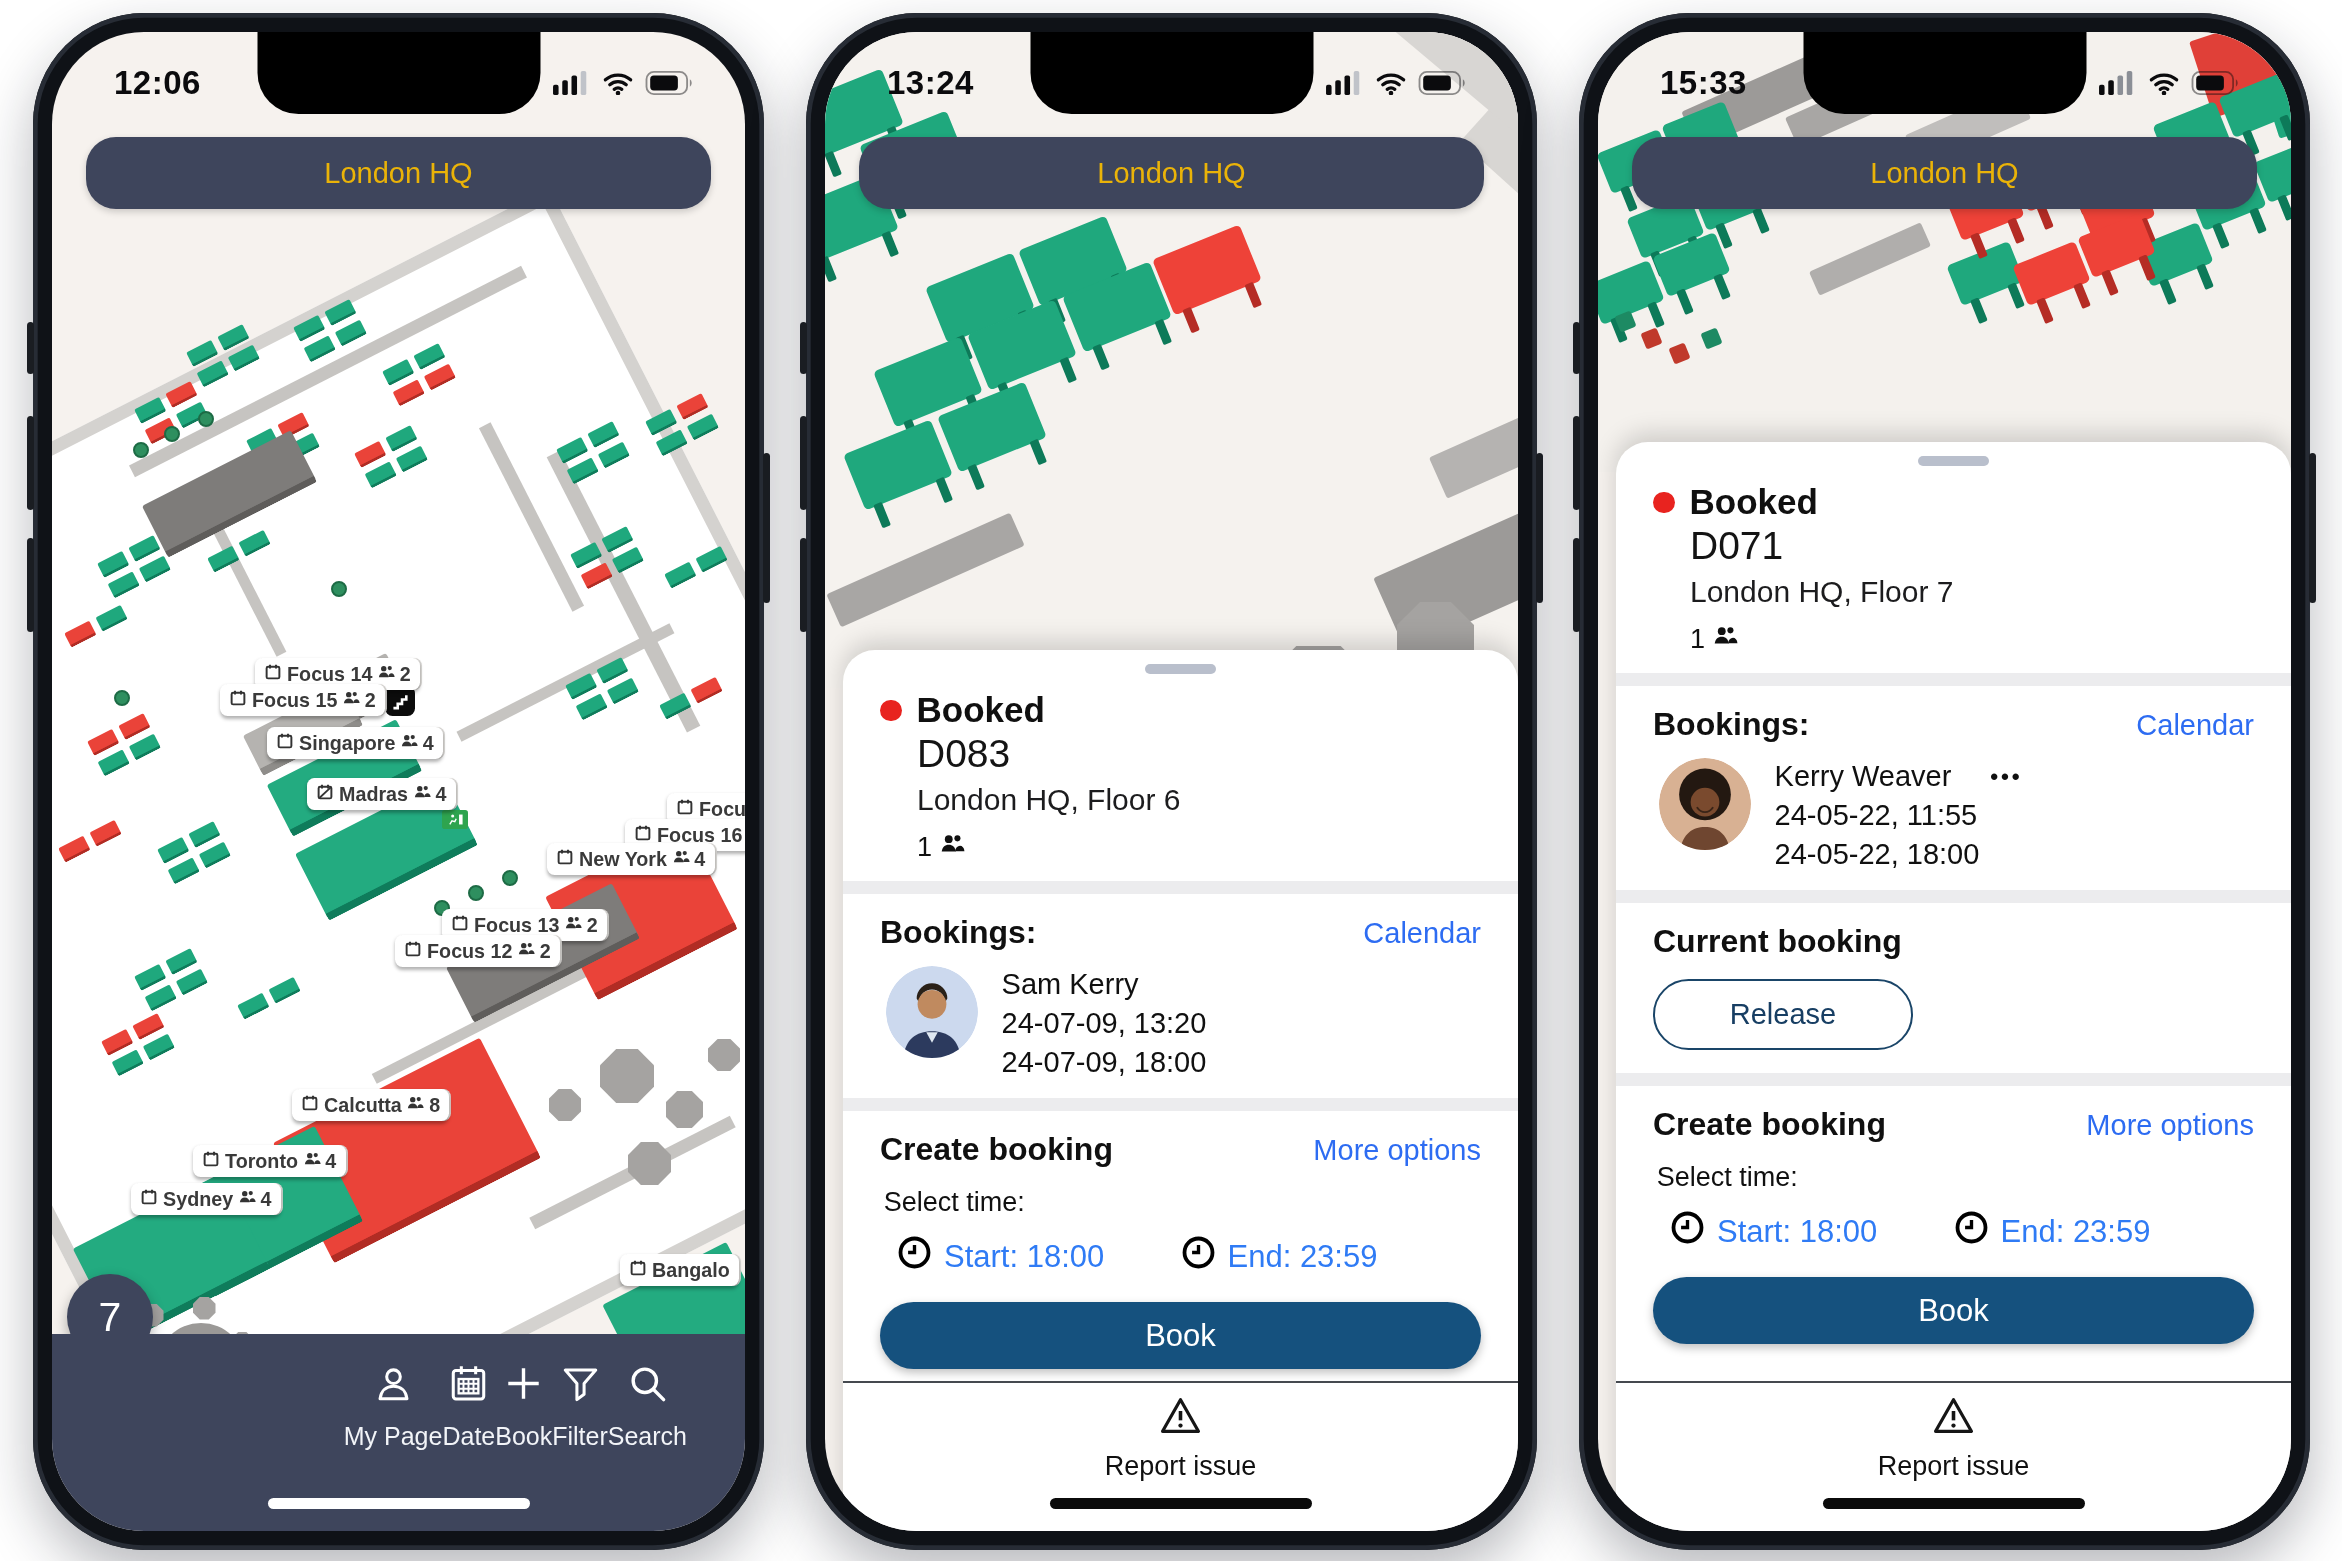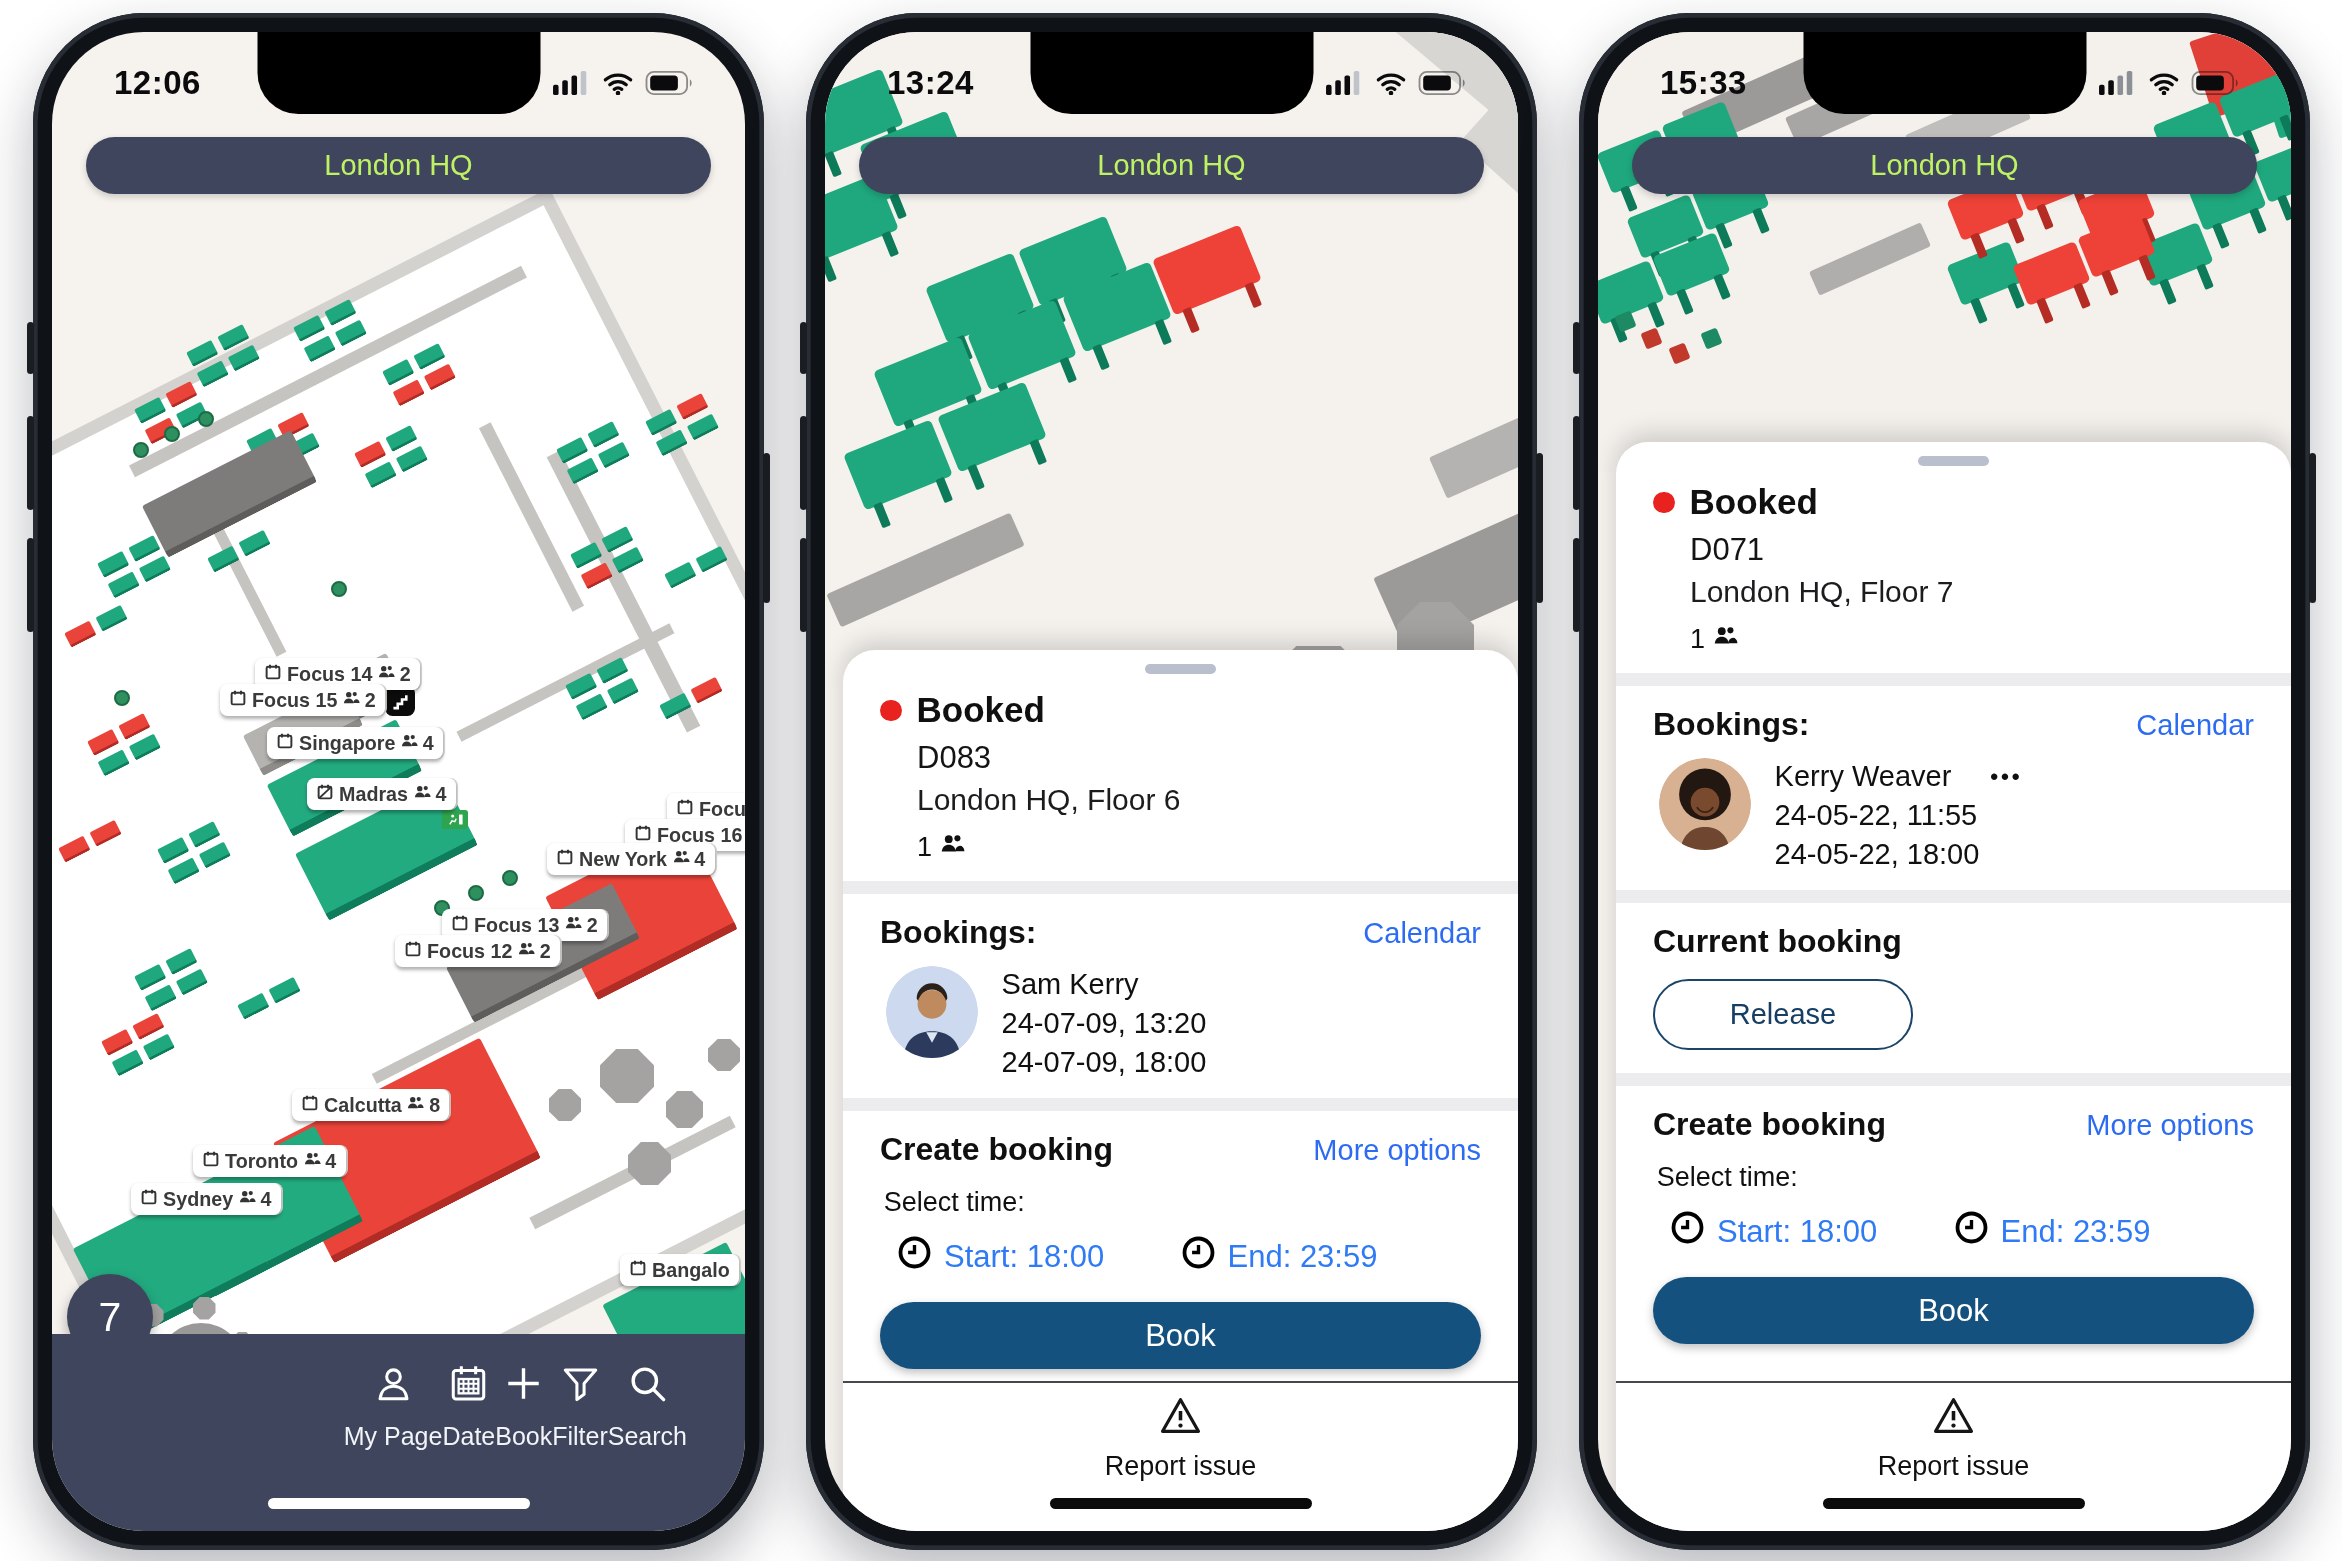--- a/index.html
+++ b/index.html
@@ -9,22 +9,22 @@
   
   .phone { position:absolute; top:13px; width:731px; height:1537px; background:#0f1217;
            border-radius:111px; padding:19px; box-shadow: inset 0 0 0 4.7px #272c35, 0 24px 56px rgba(20,24,38,.30); }
   .phone .sbtn { position:absolute; background:#1a1d22; border-radius:3.7px; }
   .screen { position:relative; width:693px; height:1499px; border-radius:92px; overflow:hidden; background:#f6f2ee; }
   .notch { position:absolute; top:0; left:50%; transform:translateX(-50%); width:283px; height:82px;
            background:#000; border-radius:0 0 41px 41px; z-index:40; }
   .statusbar { position:absolute; top:0; left:0; right:0; height:103px; z-index:41; }
   .time { position:absolute; left:62px; top:32px; font-size:33px; font-weight:700; color:#0b0b0d; letter-spacing:0.5px; }
   .sticons { position:absolute; right:49px; top:39px; display:flex; align-items:center; gap:10.3px; }
-  .locpill { position:absolute; top:105px; left:34px; right:34px; height:57px; border-radius:30px;
-             background:#3e455c; color:#bef264; font-size:29px; display:flex; align-items:center; justify-content:center;
+  .locpill { position:absolute; top:105px; left:34px; right:34px; height:72px; border-radius:30px;
+             background:#3e455c; color:#eab308; font-size:29px; display:flex; align-items:center; justify-content:center;
              z-index:30; box-shadow:0 2.8px 7.5px rgba(0,0,0,.18); }
 
   
   .map { position:absolute; inset:0; overflow:hidden; }
   .floor1 { position:absolute; left:-141px; top:309px; width:918px; height:1012px; background:#ffffff;
             border:13px solid #d4d2cf; transform:rotate(-27deg); }
   .wl { position:absolute; background:#c6c4c1; transform:rotate(-27deg); }
   .cl { position:absolute; transform:rotate(-27deg); }
   .clrow { display:flex; gap:6.6px; margin-bottom:6.6px; }
   .dk { width:28px; height:16px; border-radius:1.9px; }
@@ -67,21 +67,21 @@
   .chairq { position:absolute; width:17px; height:17px; border-radius:2.8px; transform:rotate(-22deg); }
 
   
   .sheet { position:absolute; left:18px; right:0; bottom:0; background:#ffffff; border-radius:32px 32px 0 0;
            box-shadow:0 -7.5px 24px rgba(0,0,0,.16); z-index:32; }
   .handle { width:71px; height:10.3px; border-radius:5.6px; background:#b9bfcc; margin:14px auto 0 auto; }
   .sec { padding:0 37px; }
   .statrow { display:flex; align-items:center; gap:15px; padding-top:16px; }
   .dot { width:21.5px; height:21.5px; border-radius:50%; background:#e8231f; }
   .stat { font-size:35px; font-weight:700; color:#101010; }
-  .deskid { font-size:31px; color:#141414; padding-left:37px; margin-top:10px; }
+  .deskid { font-size:39px; color:#141414; padding-left:37px; margin-top:2px; }
   .placetxt { font-size:30px; color:#1c1c1e; padding-left:37px; margin-top:6.6px; }
   .caprow { display:flex; align-items:center; gap:6.6px; padding-left:37px; margin-top:14px; font-size:27px; color:#101010; }
   .divider { height:13px; background:#ececee; }
   .secrow { display:flex; justify-content:space-between; align-items:baseline; padding-top:20.6px; }
   .sectitle { font-size:32px; font-weight:700; color:#101010; }
   .bluelink { font-size:29px; color:#2d6cf2; }
   .bkitem { display:flex; gap:24px; margin-top:15px; padding-left:5.6px; padding-bottom:19px; align-items:flex-start; }
   .ava { width:92px; height:92px; border-radius:50%; overflow:hidden; flex:0 0 auto; }
   .bklines { padding-top:1.9px; }
   .bkname { font-size:29px; color:#101010; display:flex; gap:39px; align-items:center; }

